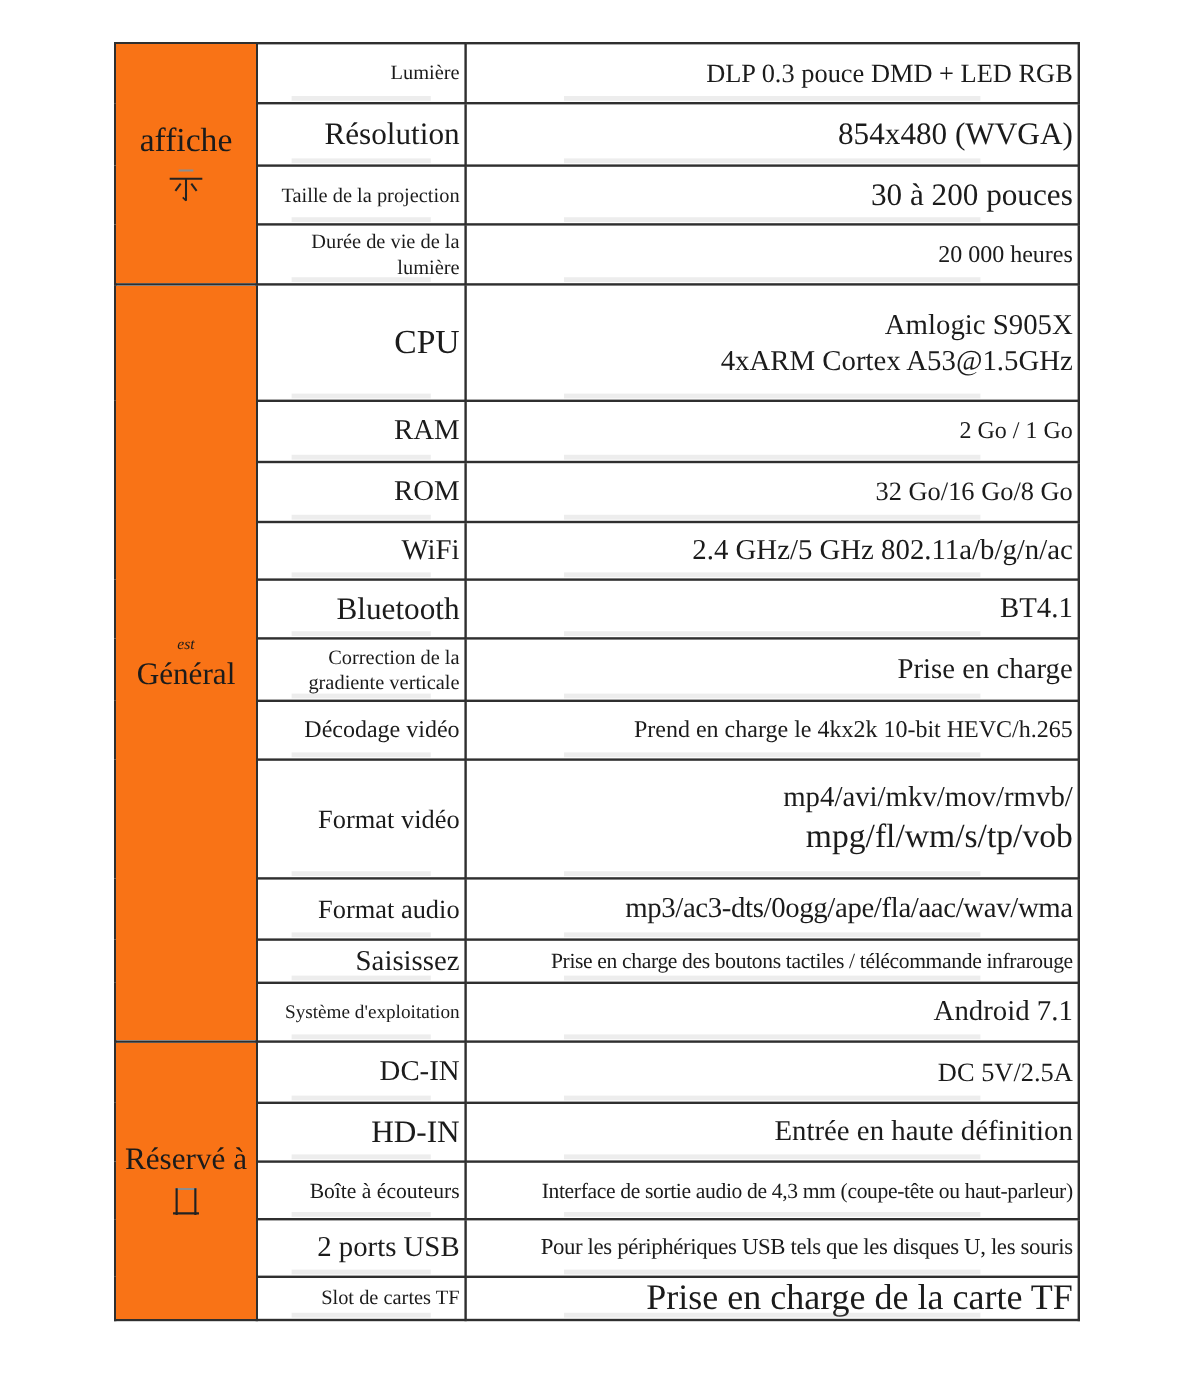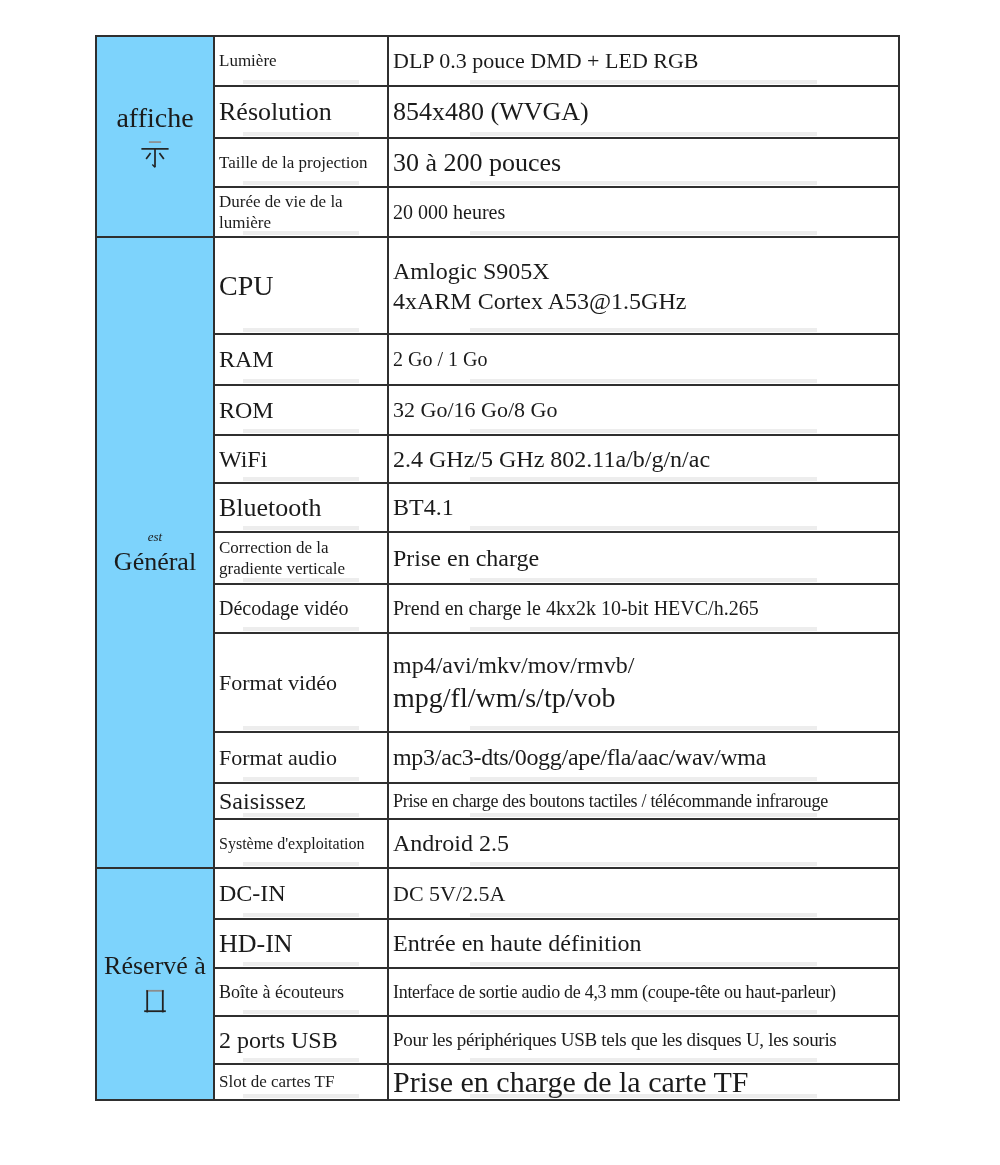--- a/index.html
+++ b/index.html
@@ -22,39 +22,39 @@
   table.spec {
     position: absolute;
     left: 95px;
     top: 35px;
     width: 803px;
     border-collapse: collapse;
     table-layout: fixed;
   }
   table.spec td {
     border: 2px solid #2f2f2f;
-    text-align: left;
+    text-align: right;
     vertical-align: middle;
     padding: 0 4px;
     position: relative;
     overflow: hidden;
   }
   
   td.label::after, td.value::after {
     content: "";
     position: absolute;
     left: 16%;
     right: 16%;
     bottom: 1px;
     height: 4px;
     background: #8f8f8f;
     opacity: 0.16;
     pointer-events: none;
   }
-  td.sect { background: #7dd3fc; }
+  td.sect { background: #f97316; }
   .fs13 { font-size: 13px; font-style: italic; }
   .fs16 { font-size: 16px; margin-left: 12px; }
   .fs17 { font-size: 17px; line-height: 1.25; }
   .fs18 { font-size: 18px; }
   .fs19 { font-size: 19px; }
   .fs20 { font-size: 20px; }
   .fs22 { font-size: 22px; margin-top: 35px; }
   .fs24 { font-size: 24px; }
   .fs26 { font-size: 26px; }
   .fs28 { font-size: 28px; }
@@ -153,21 +153,21 @@
     <tr style="height:51px">
       <td class="label fs22">Format audio</td>
       <td class="value fs24 nowrap">mp3/ac3-dts/0ogg/ape/fla/aac/wav/wma</td>
     </tr>
     <tr style="height:36px">
       <td class="label fs24">Saisissez</td>
       <td class="value fs18 nowrap">Prise en charge des boutons tactiles / télécommande infrarouge</td>
     </tr>
     <tr style="height:49px">
       <td class="label fs16">Système d'exploitation</td>
-      <td class="value fs24">Android 2.5</td>
+      <td class="value fs24">Android 7.1</td>
     </tr>
 
     <tr style="height:51px">
       <td class="sect" rowspan="5">
         <div class="stack">
           <div class="fs26">Réservé à</div>
           <svg class="cjk-svg" width="30" height="32" viewBox="0 0 100 100">
             <line x1="20" y1="16" x2="80" y2="16" stroke="#8d8d8d" stroke-width="6"></line>
             <line x1="24" y1="14" x2="24" y2="88" stroke="#222" stroke-width="6"></line>
             <line x1="76" y1="14" x2="76" y2="88" stroke="#222" stroke-width="6"></line>

